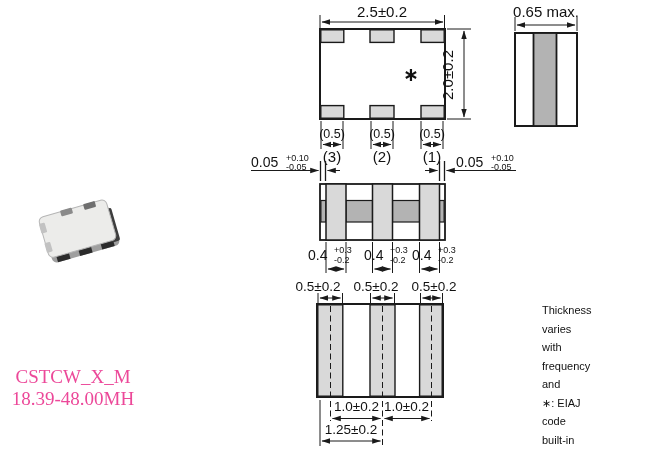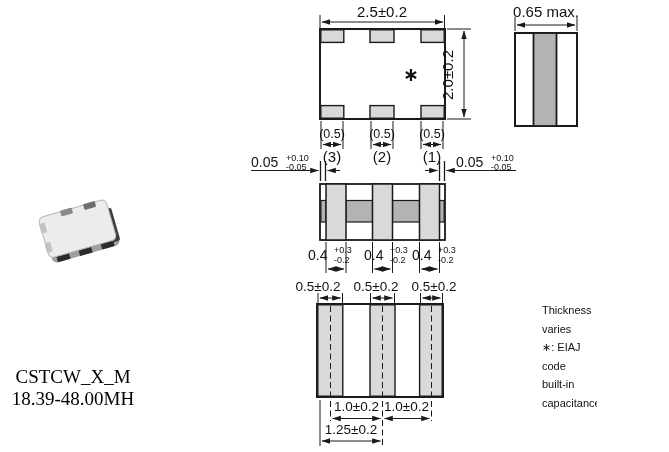--- a/index.html
+++ b/index.html
@@ -18,21 +18,21 @@
   .dim{font:14px "Liberation Sans","DejaVu Sans",sans-serif;fill:#111;}
   .dim-lg{font-size:15px;}
   .dim-sm{font-size:12.5px;}
   .dim-b{font-size:13.5px;}
   .tol{font-size:9px;}
   .mid{text-anchor:middle;}
   .star{font-size:19px;font-weight:bold;}
   .notes{position:absolute;left:517px;top:301px;font-size:11px;line-height:18.5px;margin-left:25px;}
   .units{position:absolute;left:609px;top:424px;font-size:15px;margin-left:40px;}
   .part-label{position:absolute;left:0;top:366px;width:146px;text-align:center;
-              font-family:"Liberation Serif","DejaVu Serif",serif;font-size:19px;line-height:22px;color:#000000;}
+              font-family:"Liberation Serif","DejaVu Serif",serif;font-size:19px;line-height:22px;color:#ec4899;}
 </style>
 </head>
 <body>
 
 <div class="canvas">
 
   <svg width="669" height="452" viewBox="0 0 669 452">
     <defs>
       <marker id="ah" viewBox="0 0 10 8" refX="9.5" refY="4" markerWidth="9" markerHeight="7" orient="auto-start-reverse">
         <path d="M0 0.8 L10 4 L0 7.2 Z" fill="#1a1a1a"></path>
@@ -178,19 +178,20 @@
     </g>
   </svg>
 
   <div class="part-label">
     <div>CSTCW_X_M</div>
     <div>18.39-48.00MH</div>
   </div>
 
   <div class="notes">
     <div>Thickness varies</div>
+    <div>with frequency and</div>
     <div>∗: EIAJ code</div>
     <div>built-in capacitance.</div>
   </div>
 
   <div class="units">(in mm)</div>
 
 </div>
 
 </body></html>

